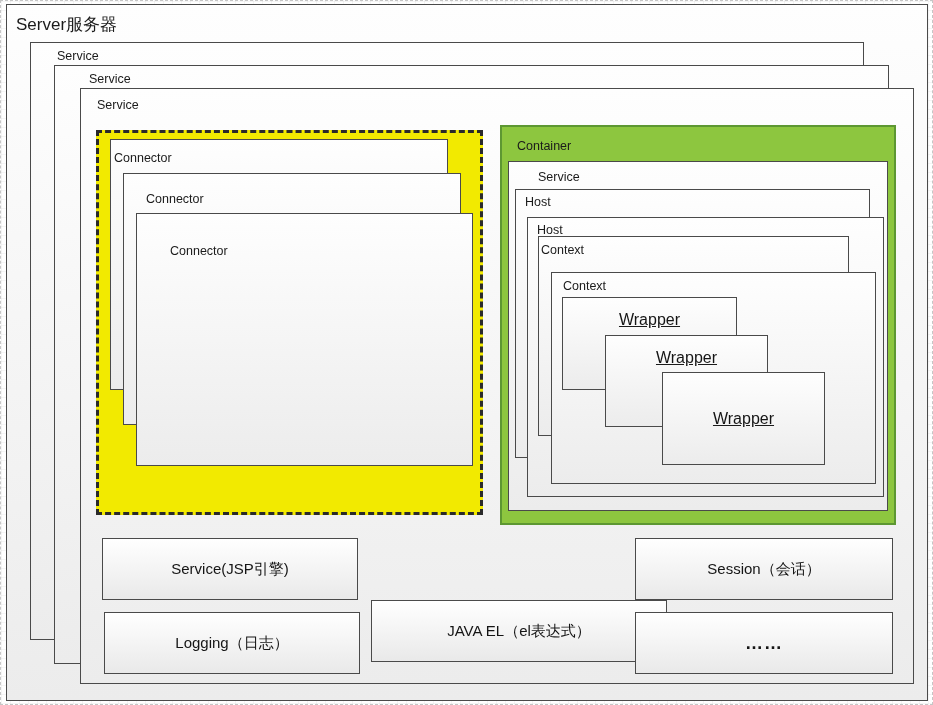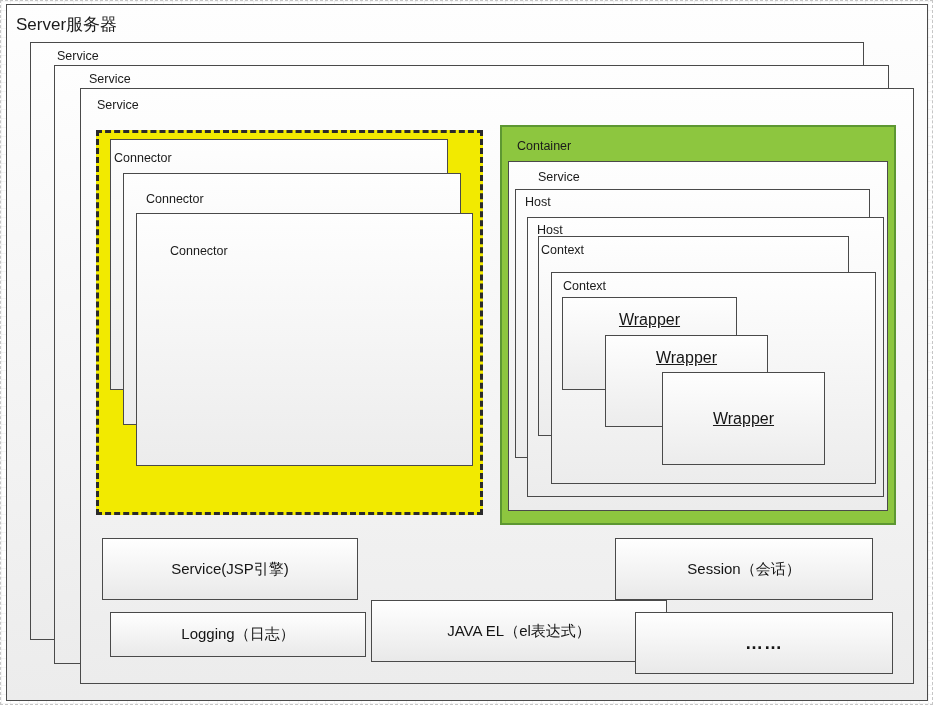--- a/index.html
+++ b/index.html
@@ -110,24 +110,24 @@
                 <span class="wlbl">Wrapper</span>
               </div>
             </div>
           </div>
         </div>
       </div>
 
       <div class="box feature" style="left:21px;top:449px;width:256px;height:62px;">
           <span>Service(JSP引擎)</span>
         </div>
-      <div class="box feature" style="left:534px;top:449px;width:258px;height:62px;">
+      <div class="box feature" style="left:554px;top:449px;width:258px;height:62px;">
           <span>Session（会话）</span>
         </div>
-      <div class="box feature" style="left:29px;top:523px;width:256px;height:45px;">
+      <div class="box feature" style="left:23px;top:523px;width:256px;height:62px;">
           <span>Logging（日志）</span>
         </div>
       <div class="box feature" style="left:290px;top:511px;width:296px;height:62px;">
           <span>JAVA EL（el表达式）</span>
         </div>
       <div class="box feature dots" style="left:554px;top:523px;width:258px;height:62px;">
           <span>……</span>
         </div>
     </div>
   </div>

